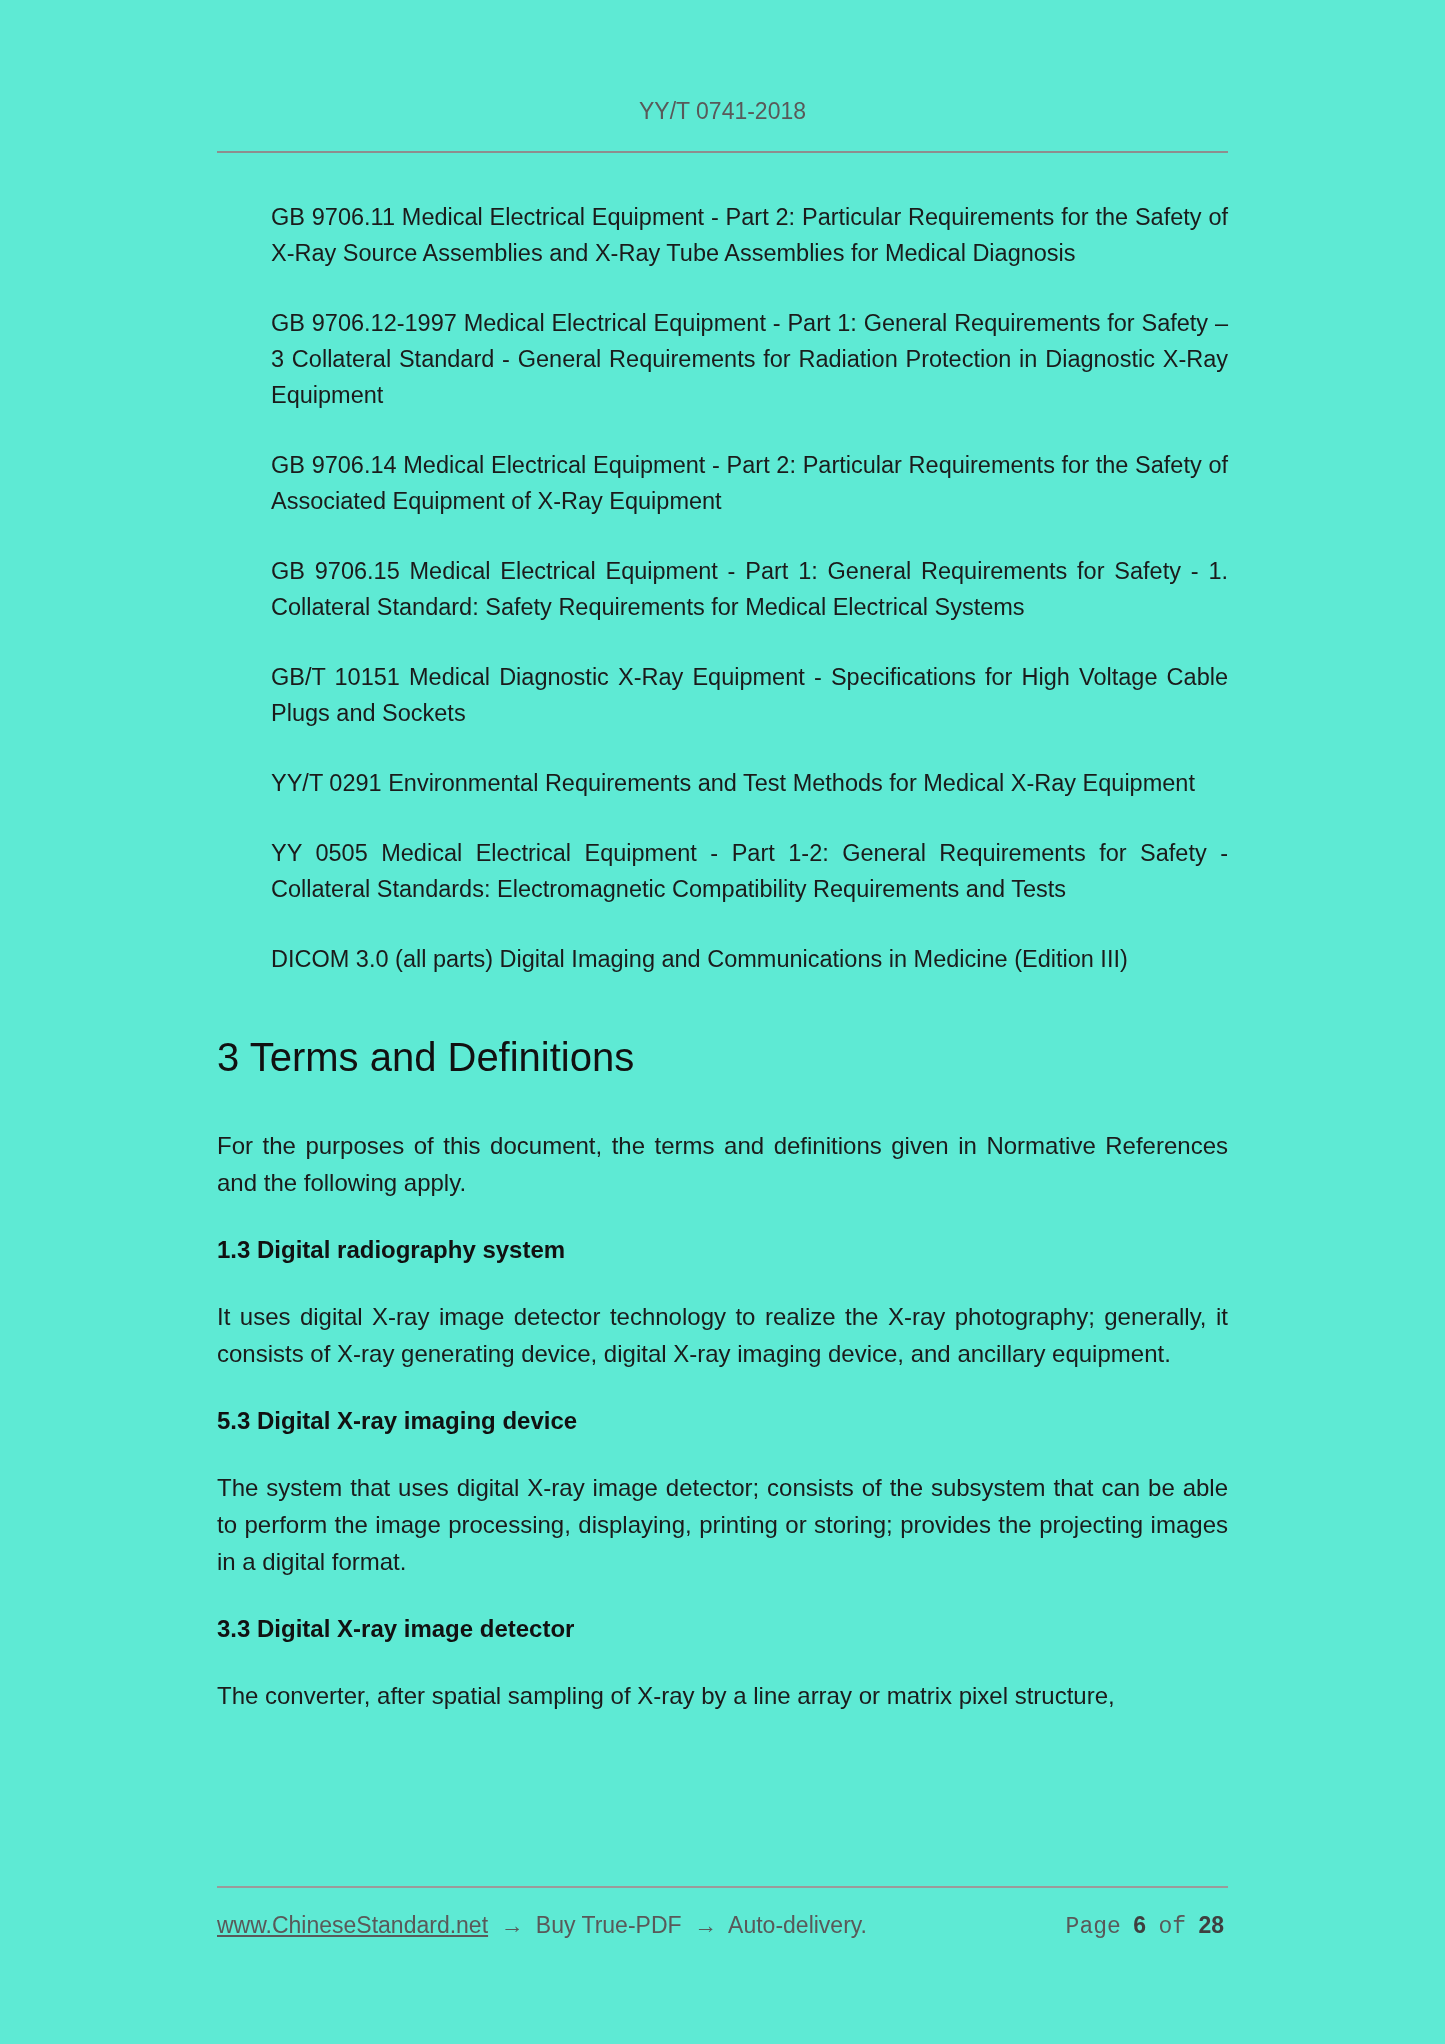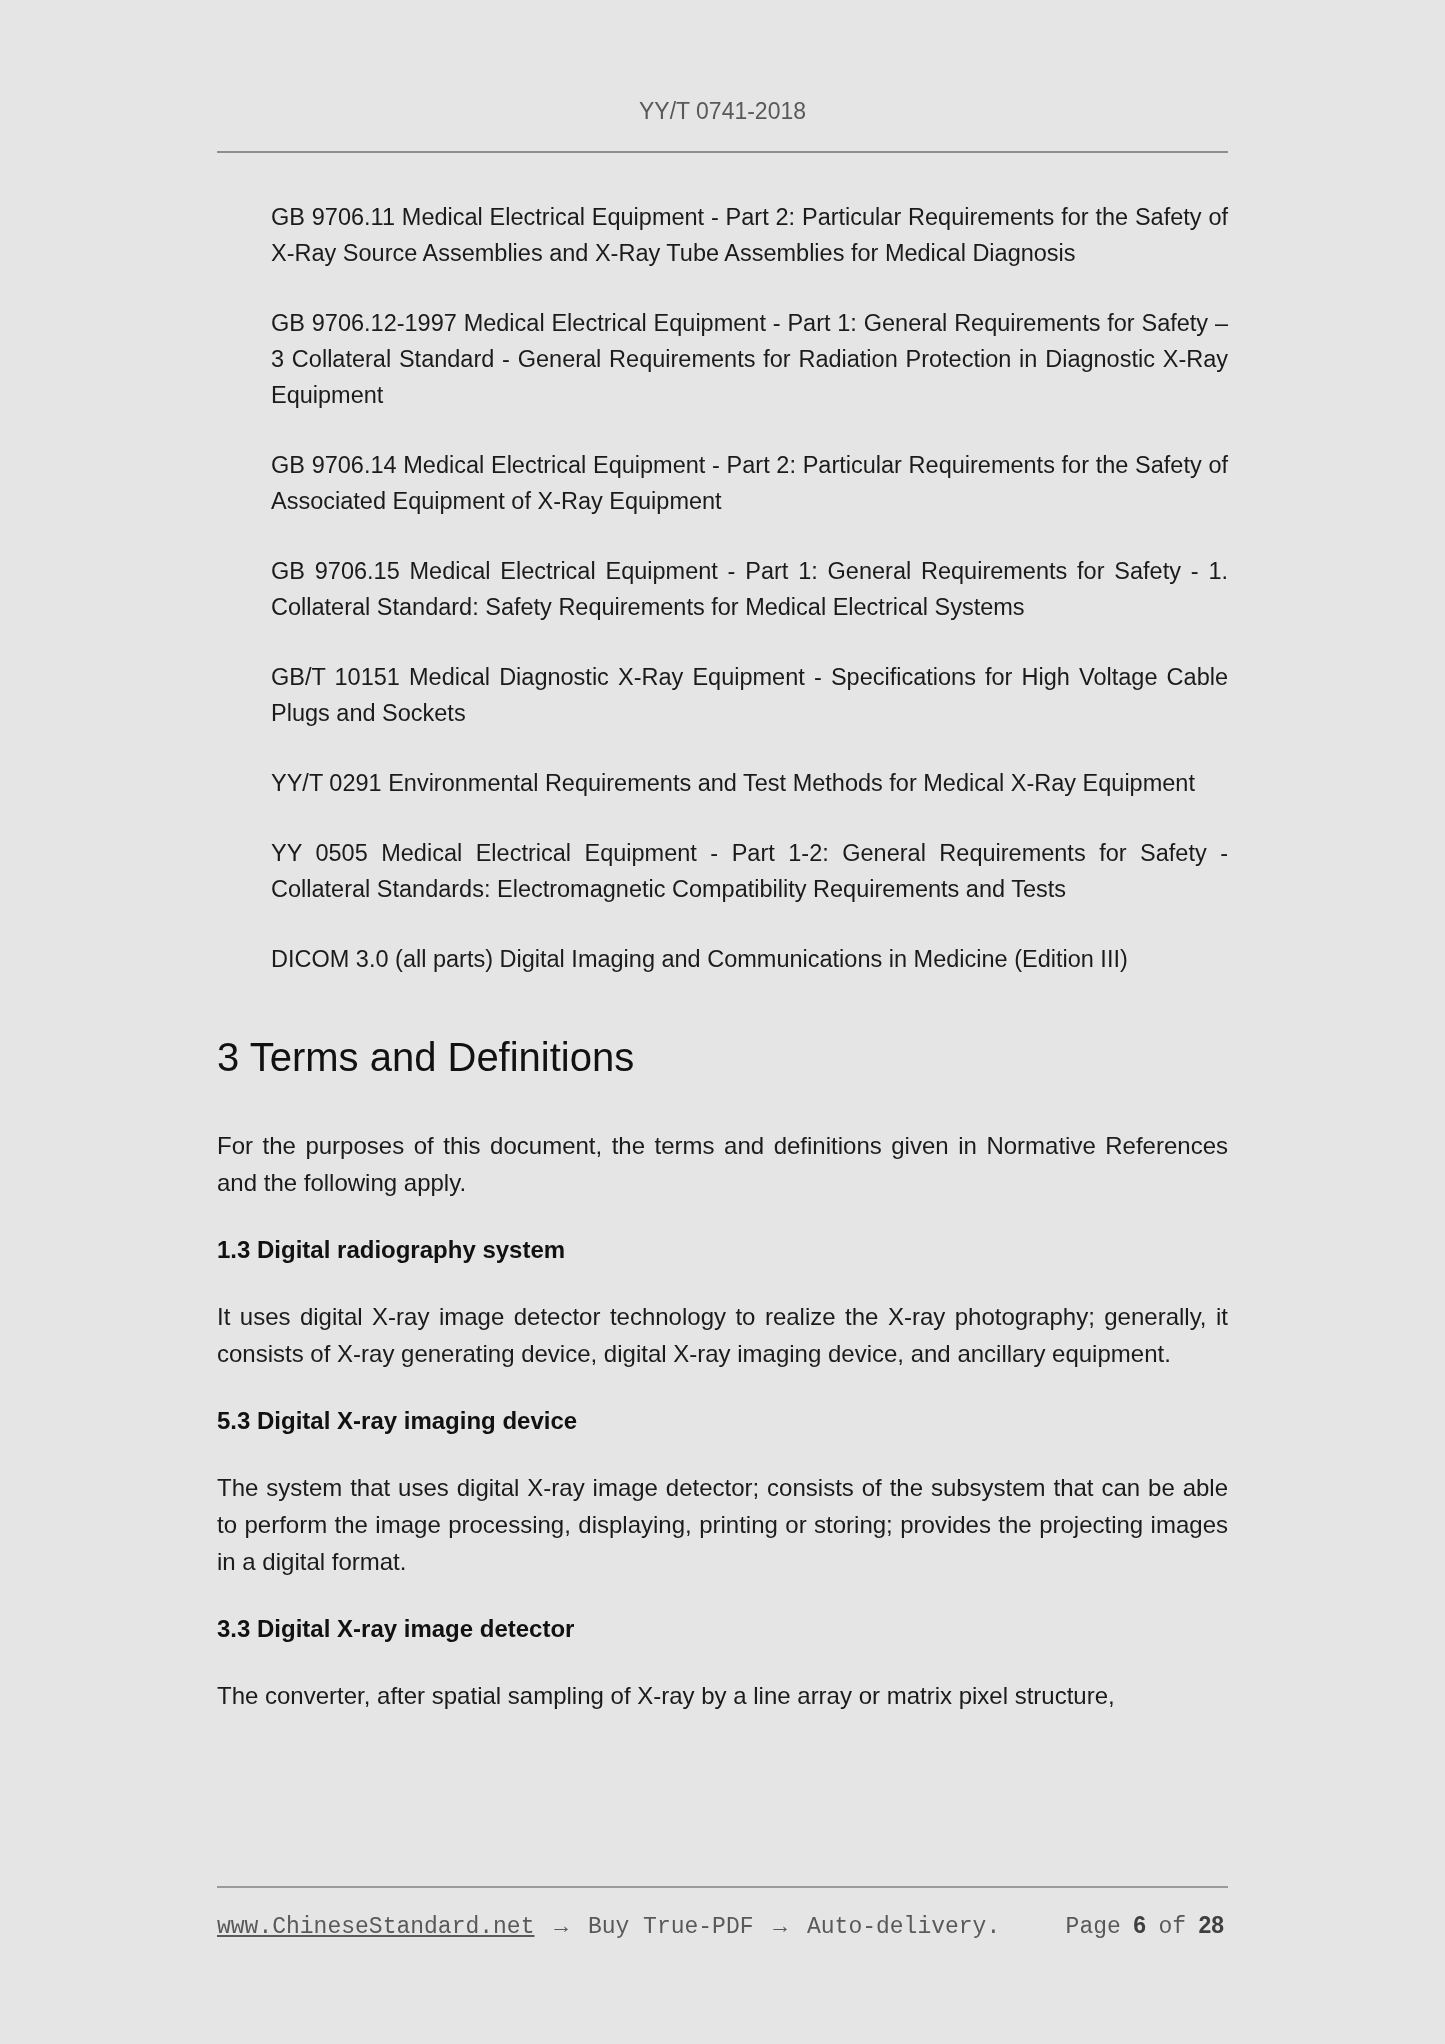--- a/index.html
+++ b/index.html
@@ -1,20 +1,20 @@
 <!DOCTYPE html>
 <html><head>
 <meta charset="utf-8">
 <style>
   html, body { margin: 0; padding: 0; background: #ffffff; }
   .page {
     position: relative;
     width: 1445px;
     height: 2044px;
-    background: #e5e5e5;
+    background: #5eead4;
     font-family: "Liberation Sans", "DejaVu Sans", sans-serif;
     color: #1b1b1b;
     overflow: hidden;
   }
   .content {
     margin: 0 217px;
   }
   .doc-number {
     padding-top: 97px;
     text-align: center;
@@ -65,21 +65,21 @@
     background: #9a9a9a;
   }
   .footer-row {
     margin-top: 24px;
     display: flex;
     justify-content: space-between;
     align-items: baseline;
     font-size: 23px;
     color: #595959;
   }
-  .footer-left { white-space: nowrap; font-family: Liberation Mono, monospace; }
+  .footer-left { white-space: nowrap; }
   .footer-link {
     color: #595959;
     text-decoration: underline;
     cursor: pointer;
   }
   .footer-arrow { padding: 0 6px; }
   .footer-right { white-space: nowrap; color: #595959; }
   .footer-right .pg-num {
     font-weight: bold;
     color: #3f3f3f;

